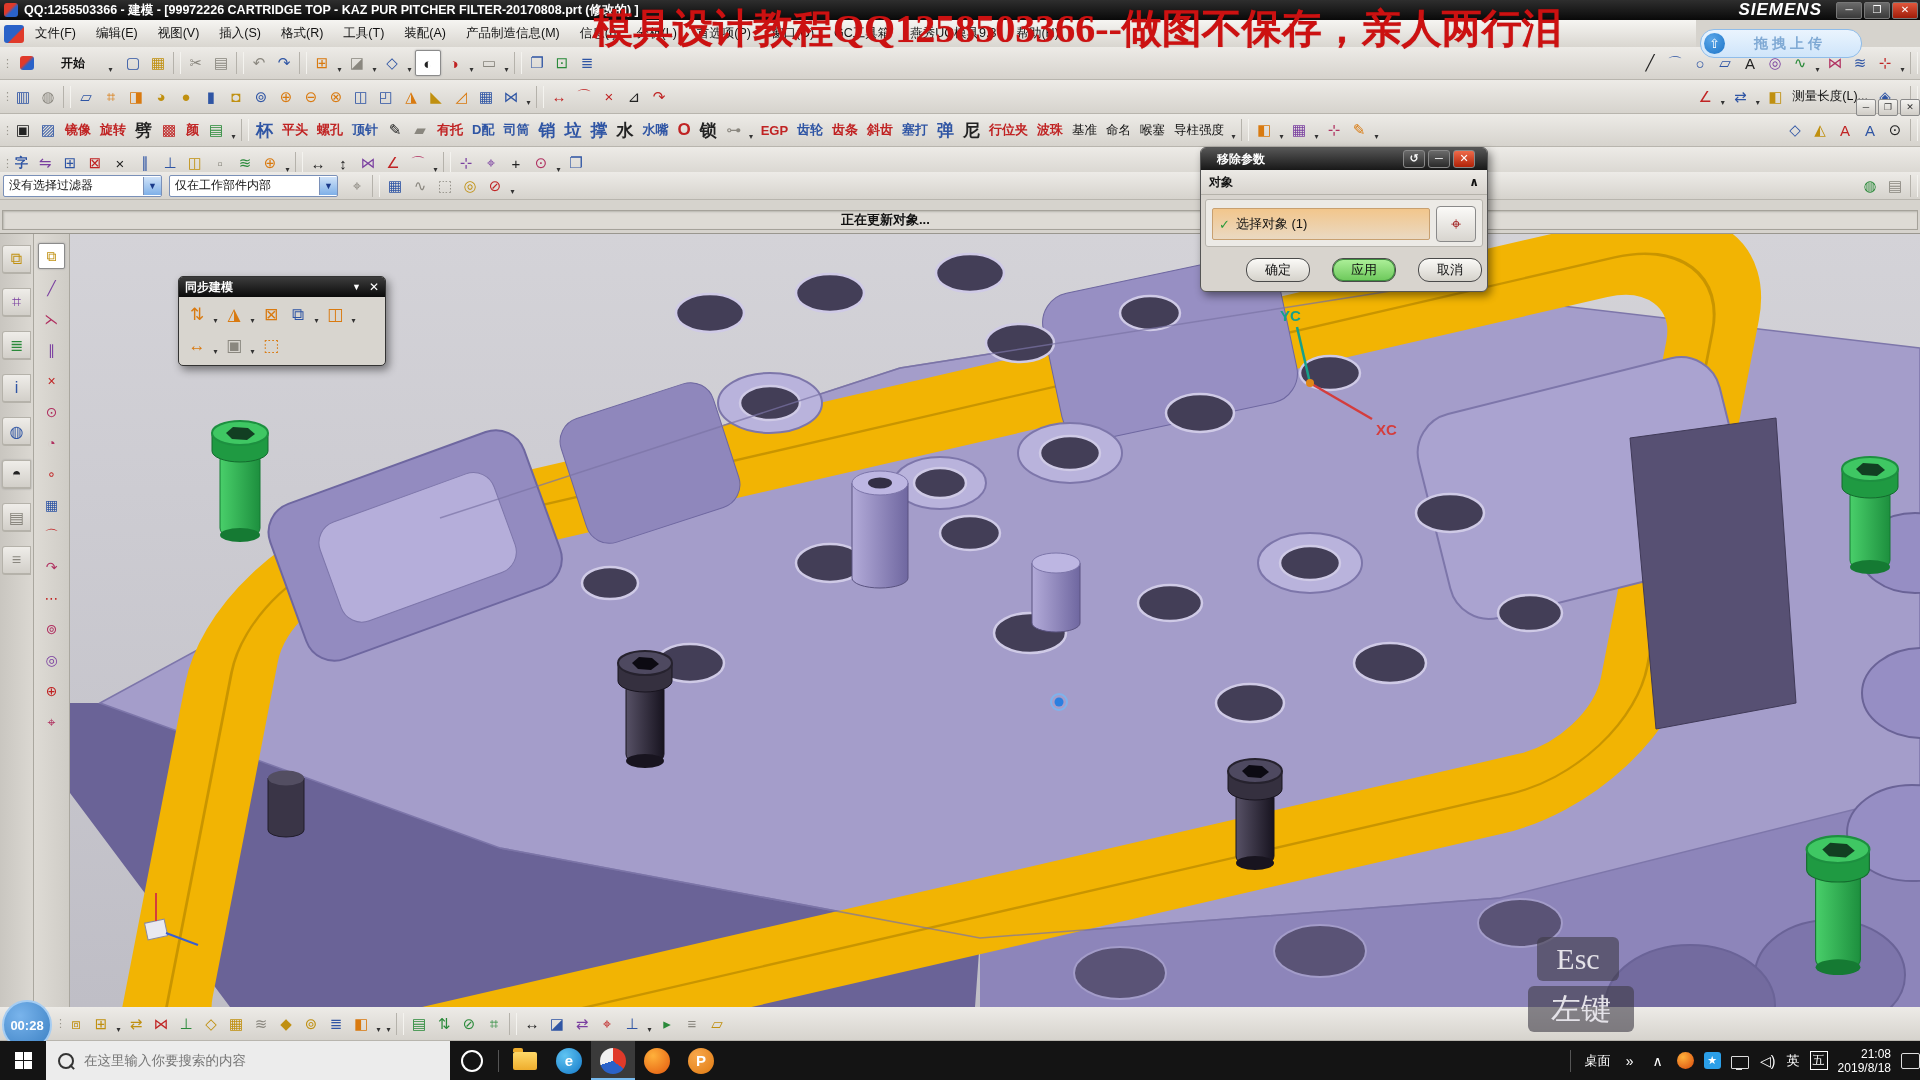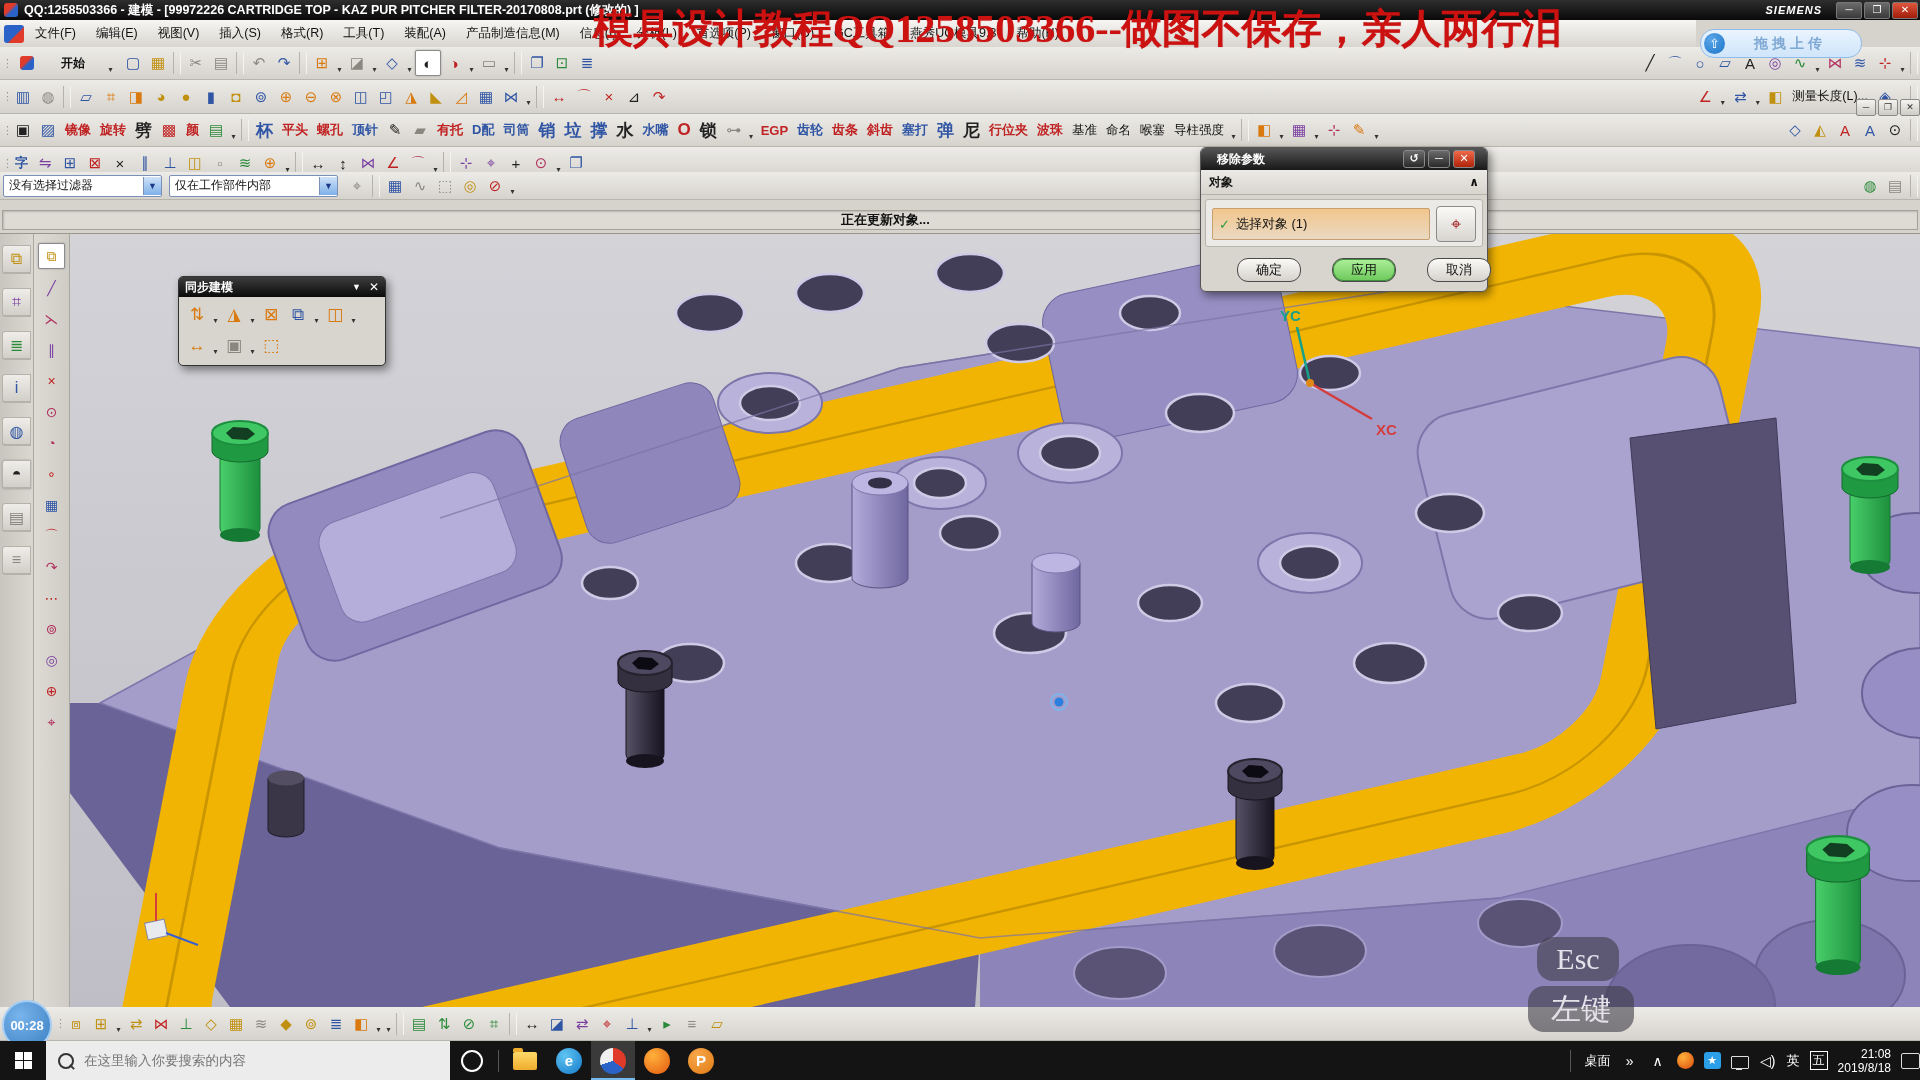--- a/index.html
+++ b/index.html
@@ -5,21 +5,21 @@
   html,body{margin:0;padding:0}
   body{width:1920px;height:1080px;overflow:hidden;position:relative;background:#d6d3cd;
        font-family:"Liberation Sans","DejaVu Sans",sans-serif;font-size:12px;color:#111}
   .abs{position:absolute}
   
   #titlebar{left:0;top:0;width:1920px;height:20px;background:linear-gradient(#2e2e2e,#090909);
             display:flex;align-items:center;color:#fff;font-weight:bold;font-size:12.5px;z-index:30}
   .nxmini{width:14px;height:14px;border-radius:3px;margin:0 6px 0 4px;
           background:linear-gradient(135deg,#e03a2a 42%,#2a62c8 58%)}
   #titlebar .spring{flex:1}
-  .brand{font-style:italic;letter-spacing:1px;margin-right:14px;font-size:11px}
+  .brand{font-style:italic;letter-spacing:1px;margin-right:14px;font-size:17px}
   .winbtn{width:24px;height:15px;margin-right:2px;border:1px solid #777;border-radius:2px;
           background:linear-gradient(#6b6b6b,#3a3a3a);color:#fff;font-size:10px;line-height:13px;text-align:center}
   .winbtn.close{background:linear-gradient(#e0573c,#a01d0a)}
   #menubar{left:0;top:20px;width:1696px;height:27px;background:linear-gradient(#f6f5f2,#d9d6d0);
            border-bottom:1px solid #b4b1aa;display:flex;align-items:center;gap:2px;z-index:20}
   .menuitem{padding:4px 9px;font-size:12.5px}
   .menuchip{width:20px;height:18px;margin-left:4px;border-radius:3px;
             background:linear-gradient(135deg,#2a62c8 55%,#e03a2a 60%)}
   
   .tbrow{left:0;width:1920px;background:linear-gradient(#edebe7,#d6d3cd);border-bottom:1px solid #b8b5ae;
@@ -71,21 +71,21 @@
   .dlgbtn.close{background:linear-gradient(#ef6a4a,#b02208)}
   #dlg-sect{display:flex;align-items:center;height:24px;border-bottom:1px solid #b5b2aa;
             background:linear-gradient(#eceae6,#d8d4ce);font-weight:bold;padding:0 8px}
   #dlg-sect .t{flex:1}
   #dlg-body{padding:6px 6px 4px 6px;background:#eceae6;margin:4px;border:1px solid #b8b5ae;border-radius:3px}
   #dlg-row{display:flex;align-items:center;gap:6px}
   #dlg-field{flex:1;height:30px;display:flex;align-items:center;gap:6px;padding:0 6px;
              background:linear-gradient(#f2c68c,#ead9c2);border:1px solid #c8a070;border-radius:2px;font-size:13px}
   #dlg-pick{width:38px;height:34px;border:1px solid #8a8a8a;border-radius:4px;background:linear-gradient(#fbfaf8,#d8d5cf);
             display:flex;align-items:center;justify-content:center;font-size:18px;color:#a02020}
-  #dlg-foot{display:flex;justify-content:center;gap:31px;padding:7px 0 9px 40px}
+  #dlg-foot{display:flex;justify-content:center;gap:22px;padding:7px 0 9px 40px}
   .pushbtn{min-width:62px;height:22px;border:1px solid #4a4a4a;border-radius:11px;font-size:13px;
            background:linear-gradient(#fbfaf7,#d5d2cb);display:flex;align-items:center;justify-content:center}
   .pushbtn.apply{background:linear-gradient(#aef09a,#6cc85a);box-shadow:inset 0 0 0 1px #3f8f3f}
   
   #sync{left:178px;top:276px;width:206px;z-index:40;border:1px solid #333;border-radius:5px;
         background:#d8d5cf;box-shadow:3px 4px 8px rgba(0,0,0,.45)}
   #sync-title{height:20px;background:linear-gradient(#3c3c3c,#0a0a0a);border-radius:4px 4px 0 0;
               color:#fff;font-weight:bold;display:flex;align-items:center;padding:0 6px}
   #sync-title .t{flex:1}
   #sync .rows{padding:4px 5px 6px 5px;display:flex;flex-direction:column;gap:4px}
@@ -96,21 +96,21 @@
              font-weight:bold;font-size:40px;color:#cc1111;white-space:nowrap;letter-spacing:0;
              text-shadow:0 0 1px rgba(160,0,0,.5)}
   #dragbadge{left:1700px;top:29px;width:160px;height:27px;z-index:35;border-radius:14px;
              background:linear-gradient(#eaf4fe,#cfe5fa);border:1px solid #8fbce9;display:flex;align-items:center}
   #dragbadge .cir{width:21px;height:21px;border-radius:50%;background:radial-gradient(circle at 35% 30%,#5aa6e8,#1c74c8);
                   margin-left:3px;color:#fff;font-size:13px;display:flex;align-items:center;justify-content:center}
   #dragbadge .t{flex:1;text-align:center;color:#7fa9d4;font-weight:bold;font-size:14px;letter-spacing:4px;margin-right:6px}
   #mdibtns{left:1856px;top:99px;z-index:35;display:flex;gap:2px}
   .mdib{width:18px;height:15px;border:1px solid #8a8a8a;border-radius:2px;background:linear-gradient(#f4f3f0,#cfccc6);
         font-size:9px;text-align:center;line-height:14px;color:#333}
-  .keybadge{z-index:45;background:rgba(62,58,70,.6);color:#e4e2e8;border-radius:16px;text-align:center;
+  .keybadge{z-index:45;background:rgba(62,58,70,.6);color:#e4e2e8;border-radius:6px;text-align:center;
             font-family:"Liberation Serif","DejaVu Serif",serif}
   #esc{left:1537px;top:937px;width:82px;height:44px;font-size:30px;line-height:44px}
   #leftkey{left:1528px;top:986px;width:106px;height:46px;font-size:30px;line-height:46px}
   #timer{left:2px;top:1000px;width:46px;height:46px;border-radius:50%;z-index:70;
          background:radial-gradient(circle at 35% 30%,#79b4ec,#3a7fc2);border:2px solid #a6cdf2;
          color:#fff;font-weight:bold;font-size:13px;display:flex;align-items:center;justify-content:center}
   
   #botbar{top:1007px;height:34px}
   #taskbar{left:0;top:1041px;width:1920px;height:39px;background:#141414;display:flex;align-items:center;z-index:80;color:#fff}
   #startbtn{width:46px;height:39px;display:flex;align-items:center;justify-content:center}

